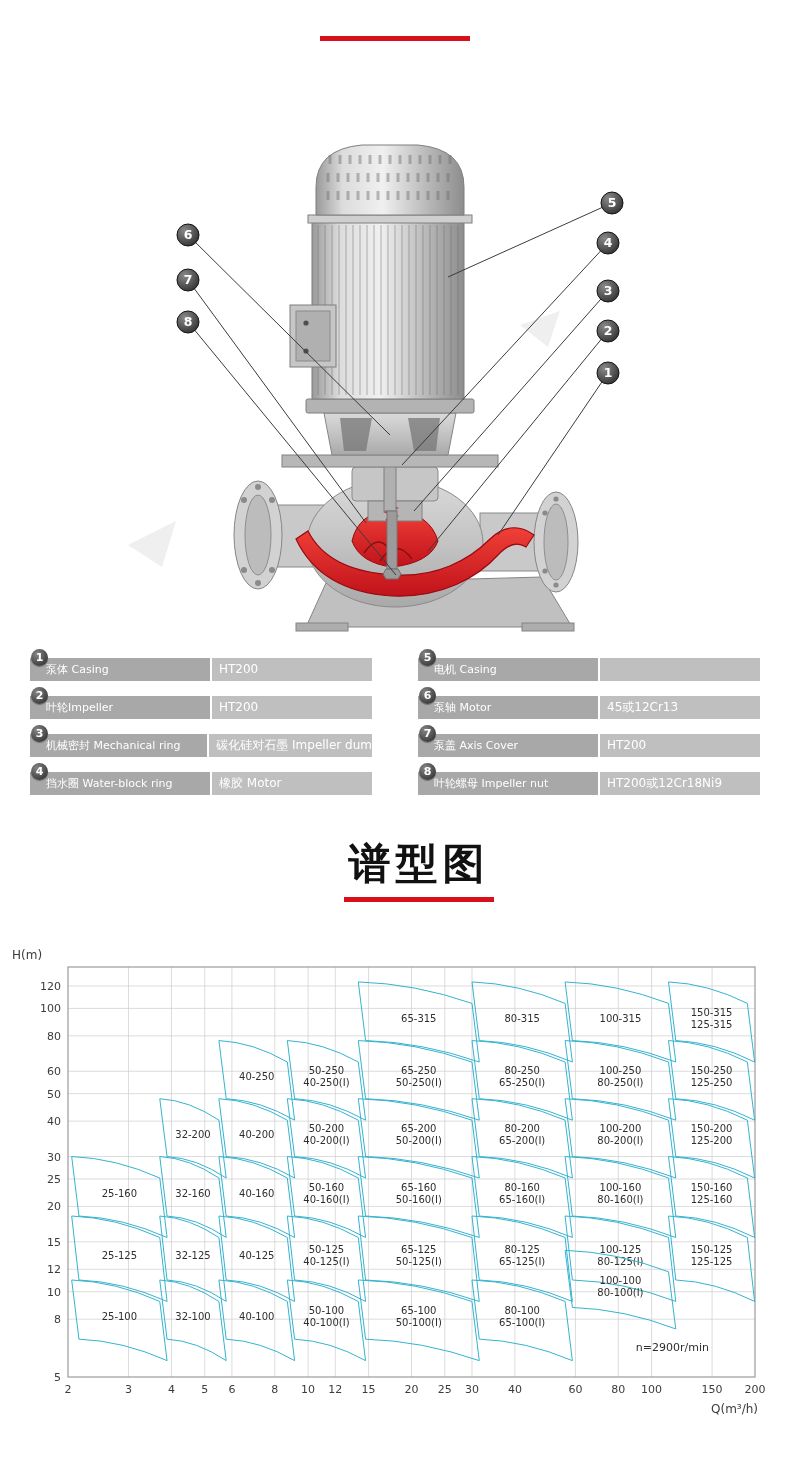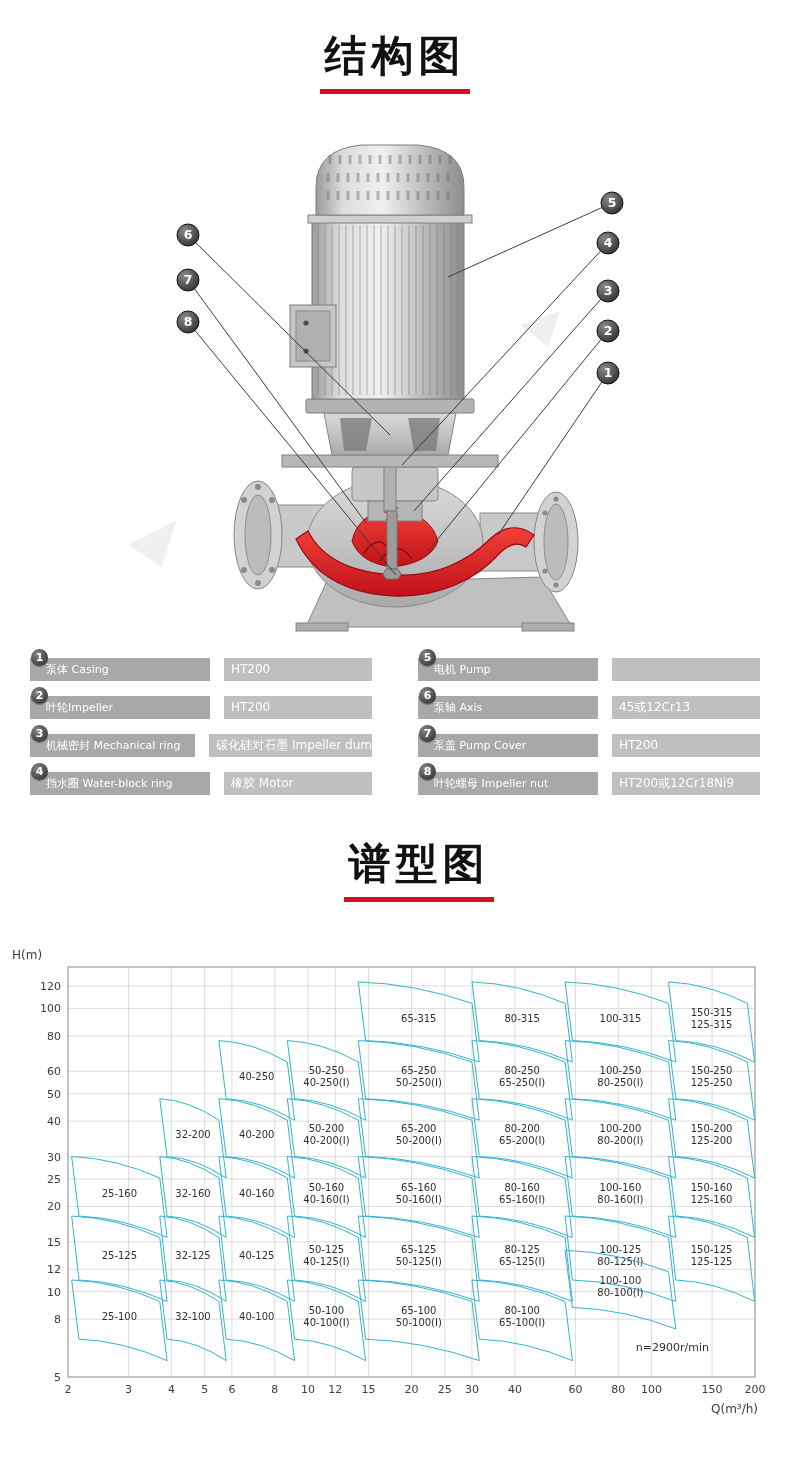--- a/index.html
+++ b/index.html
@@ -11,31 +11,30 @@
   .pump-svg{position:absolute;top:115px;left:0;}
   .parts-wrap{position:absolute;top:645px;left:0;right:0;display:flex;justify-content:space-between;padding:0 30px;box-sizing:border-box;}
   .parts-col{width:342px;padding-top:13px;}
   .part-row{position:relative;display:flex;height:23px;margin-bottom:15px;}
   .part-badge{position:absolute;left:1px;top:-9px;width:17px;height:17px;border-radius:50%;
     background:radial-gradient(circle at 35% 30%, #858585, #242424);color:#fff;font-size:11px;font-weight:bold;
     display:flex;align-items:center;justify-content:center;z-index:2;box-shadow:0 1px 1px rgba(0,0,0,.35);}
   .part-name{width:180px;background:#a8a8a8;color:#ffffff;font-size:11px;line-height:23px;padding-left:16px;
     white-space:nowrap;box-sizing:border-box;}
   .part-value{flex:1;background:#bfbfbf;color:#ffffff;font-size:12px;line-height:23px;padding-left:7px;
-    margin-left:14px;white-space:nowrap;box-sizing:border-box;}
+    margin-left:2px;white-space:nowrap;box-sizing:border-box;}
   .chart-svg{position:absolute;top:925px;left:0;}
   .chart-svg text, .pump-svg text{font-family:"DejaVu Sans","Liberation Sans",sans-serif;}
 </style>
 </head>
 <body>
 
 <div class="page">
 
   <div class="title-block" style="top:30px;">
-    <div class="section-title">结构图</div>
     <div class="title-underline" style="background: rgb(216, 16, 28);"></div>
   </div>
 
   <svg class="pump-svg" width="790" height="520" viewBox="0 0 790 520">
     <defs>
       <linearGradient id="gMotor" x1="0" y1="0" x2="1" y2="0">
         <stop offset="0" stop-color="#9a9a9a"></stop>
           <stop offset="0.18" stop-color="#dcdcdc"></stop>
         <stop offset="0.45" stop-color="#f0f0f0"></stop>
           <stop offset="0.75" stop-color="#b9b9b9"></stop>
@@ -174,31 +173,31 @@
         </div>
         <div class="part-row">
           <span class="part-badge">4</span>
           <span class="part-name">挡水圈 Water-block ring</span>
           <span class="part-value">橡胶 Motor</span>
         </div>
       </div>
     <div class="parts-col" id="parts-right">
         <div class="part-row">
           <span class="part-badge">5</span>
-          <span class="part-name">电机 Pump</span>
+          <span class="part-name">电机 Casing</span>
           <span class="part-value"></span>
         </div>
         <div class="part-row">
           <span class="part-badge">6</span>
-          <span class="part-name">泵轴 Axis</span>
+          <span class="part-name">泵轴 Motor</span>
           <span class="part-value">45或12Cr13</span>
         </div>
         <div class="part-row">
           <span class="part-badge">7</span>
-          <span class="part-name">泵盖 Pump Cover</span>
+          <span class="part-name">泵盖 Axis Cover</span>
           <span class="part-value">HT200</span>
         </div>
         <div class="part-row">
           <span class="part-badge">8</span>
           <span class="part-name">叶轮螺母 Impeller nut</span>
           <span class="part-value">HT200或12Cr18Ni9</span>
         </div>
       </div>
   </div>
 

